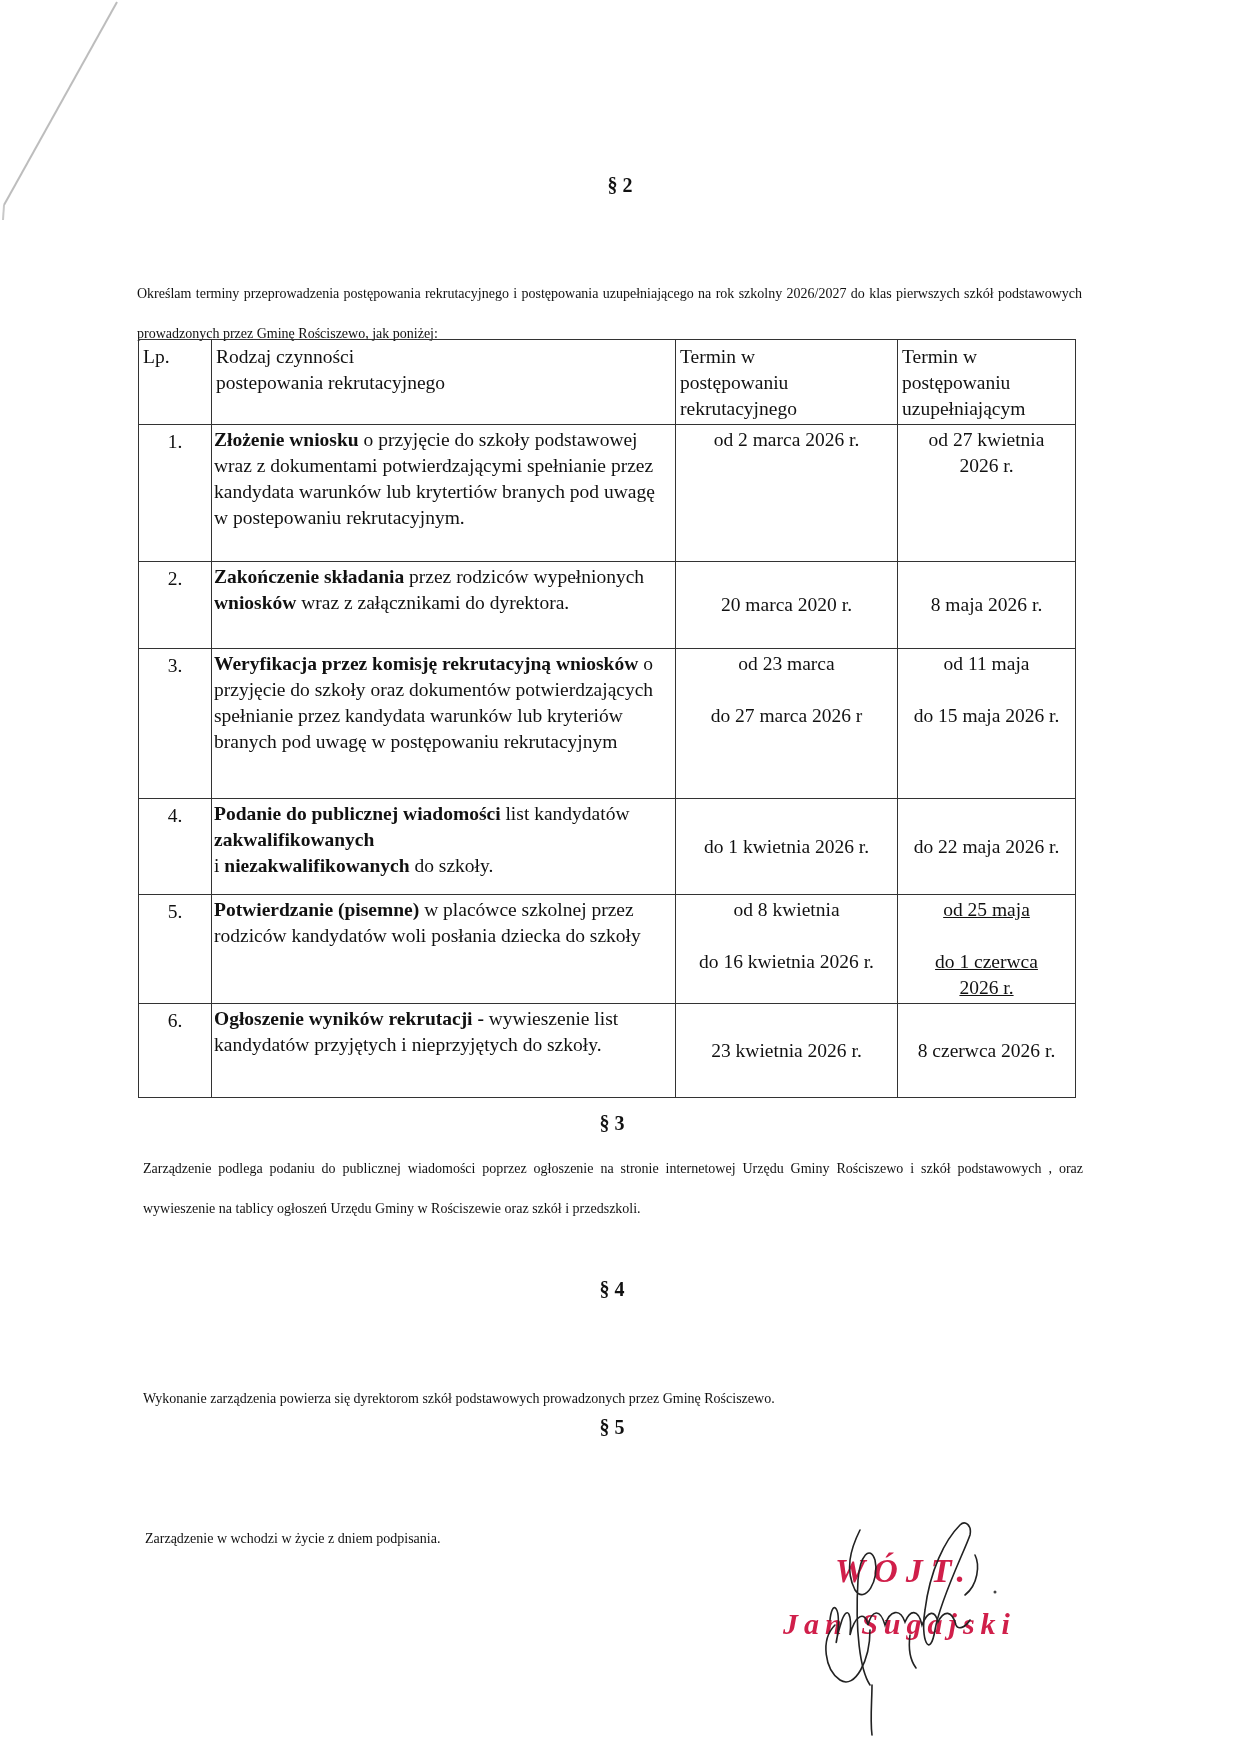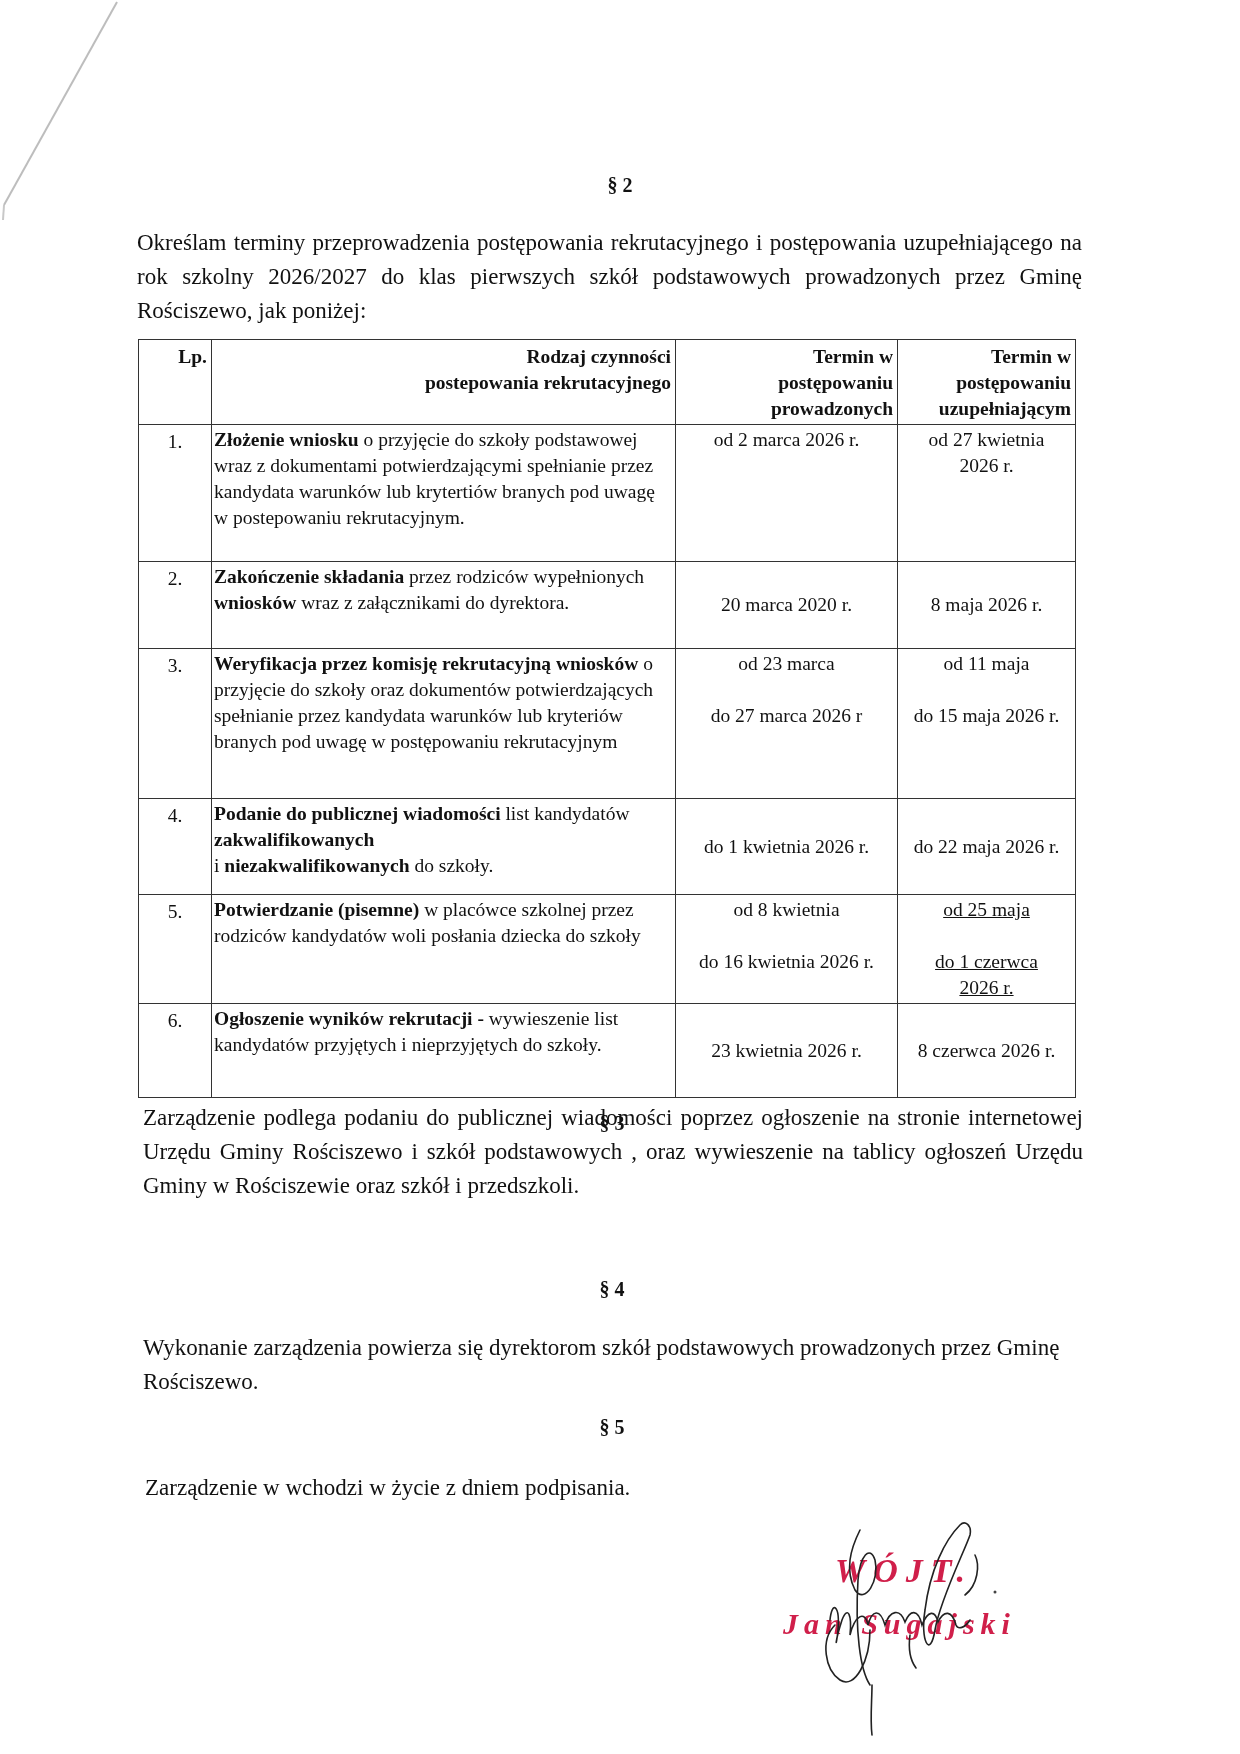--- a/index.html
+++ b/index.html
@@ -9,33 +9,33 @@
     font-family:"Liberation Serif", "DejaVu Serif", serif;
   }
   .scan-line {
     position:absolute; left:0; top:0; width:130px; height:220px;
   }
   .para-mark {
     position:absolute; left:0; width:1240px; text-align:center;
     font-size:20px; font-weight:bold; letter-spacing:0;
   }
   .text-block {
-    position:absolute; font-size:23px; line-height:34px; text-align:justify;
+    position:absolute; font-size:14px; line-height:40px; text-align:justify;margin-top:48px;
   }
   .text-block.last-left { text-align:left; }
   table.schedule {
     position:absolute; left:138px; top:339px; width:937px;
     border-collapse:collapse; table-layout:fixed;
     font-size:19.5px; line-height:26px;
   }
   table.schedule td, table.schedule th {
     border:1.3px solid #333;
     vertical-align:top; padding:2px 4px;
   }
-  table.schedule th { font-weight:bold; text-align:right; padding-top:4px; }
+  table.schedule th { font-weight:normal; text-align:left; padding-top:4px; }
   table.schedule td.num { text-align:center; padding-top:4px; }
   table.schedule td.desc { padding-left:2px; padding-right:2px; }
   table.schedule td.term { text-align:center; vertical-align:middle; }
   table.schedule td.term.top { vertical-align:top; }
   .term-line { display:block; }
   .term-gap { display:block; height:26px; }
   b { font-weight:bold; }
   .signature {
     position:absolute; left:760px; top:1510px; width:320px; height:230px;
   }
@@ -70,21 +70,21 @@
   <tbody>
       <tr style="height:80px;">
     <th><span>Lp.</span></th>
     <th>
       <span class="term-line">Rodzaj czynności</span>
       <span class="term-line">postepowania rekrutacyjnego</span>
     </th>
     <th>
       <span class="term-line">Termin w</span>
       <span class="term-line">postępowaniu</span>
-      <span class="term-line">prowadzonych</span>
+      <span class="term-line">rekrutacyjnego</span>
     </th>
     <th>
       <span class="term-line">Termin w</span>
       <span class="term-line">postępowaniu</span>
       <span class="term-line">uzupełniającym</span>
     </th>
   </tr>
 
   <tr style="height:137px;">
     <td class="num">1.</td>

